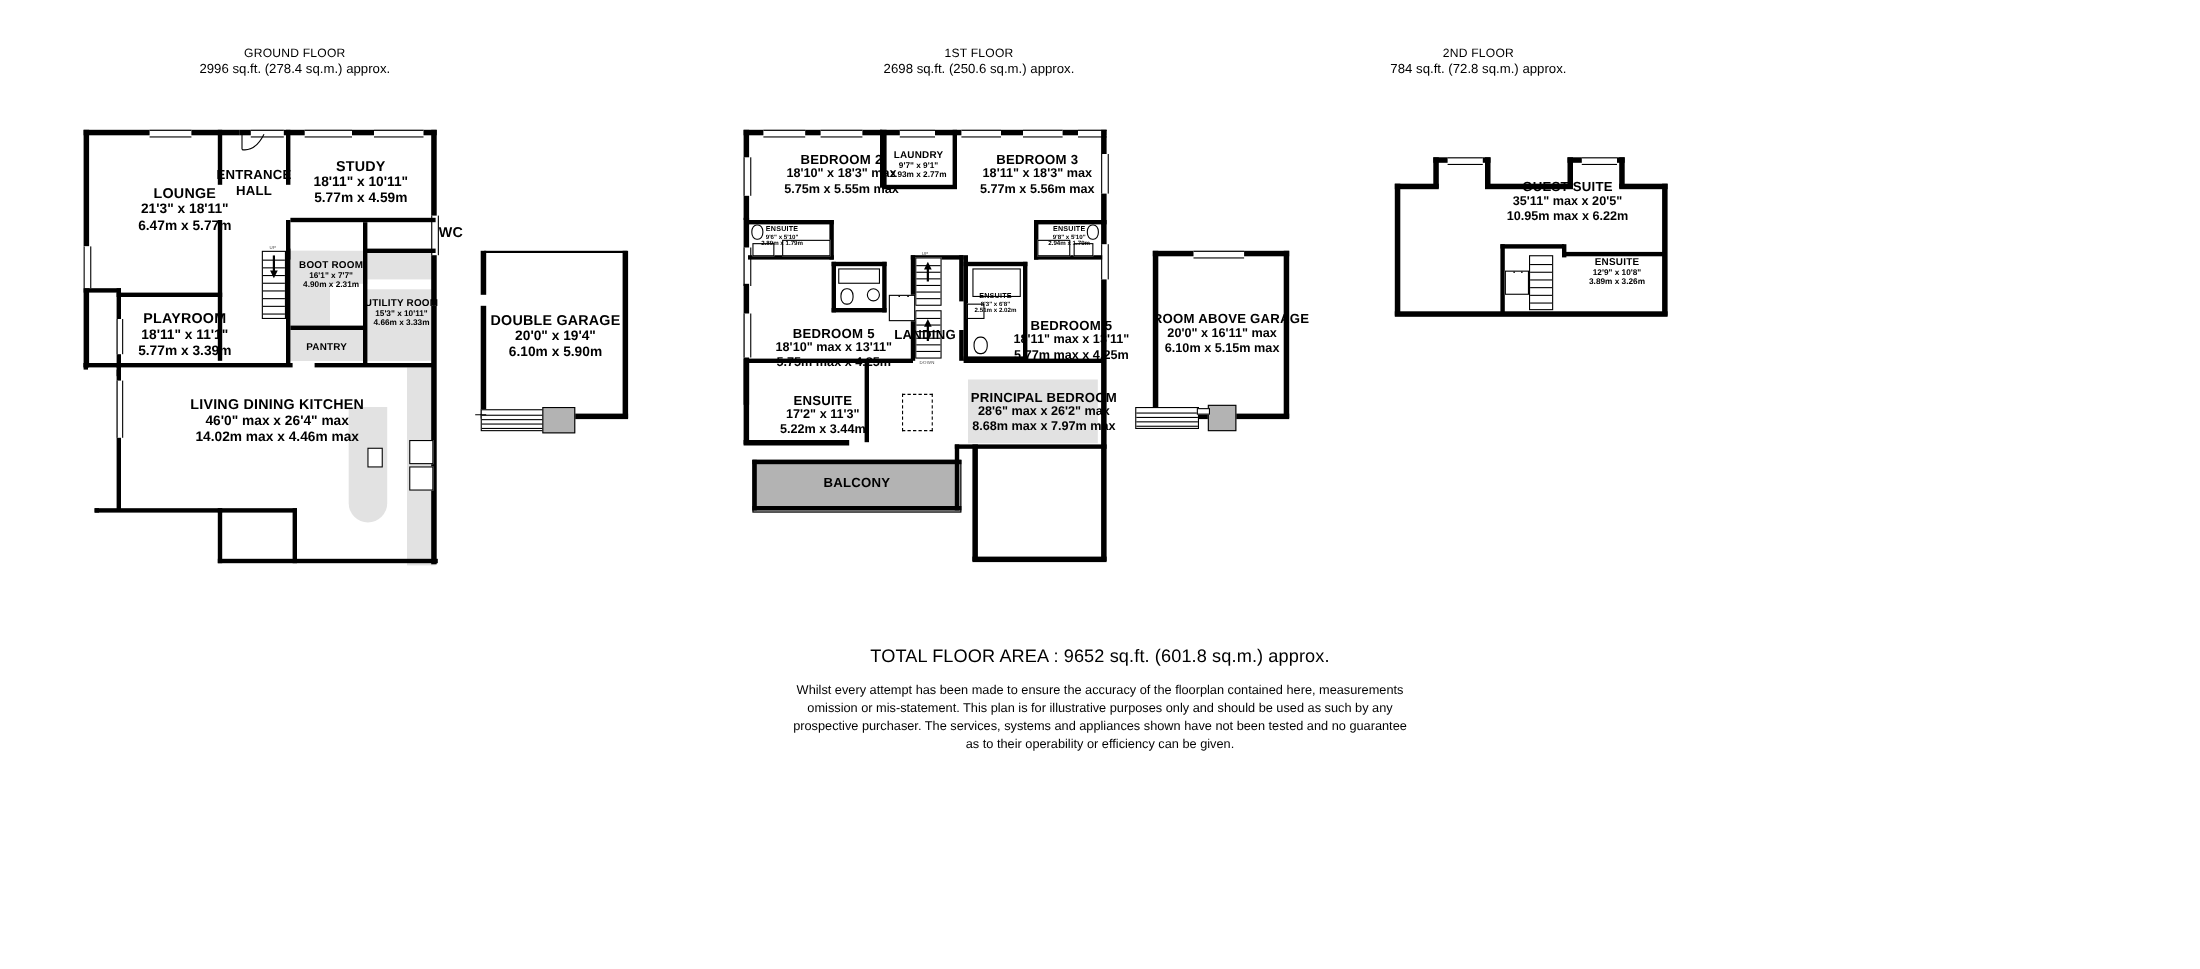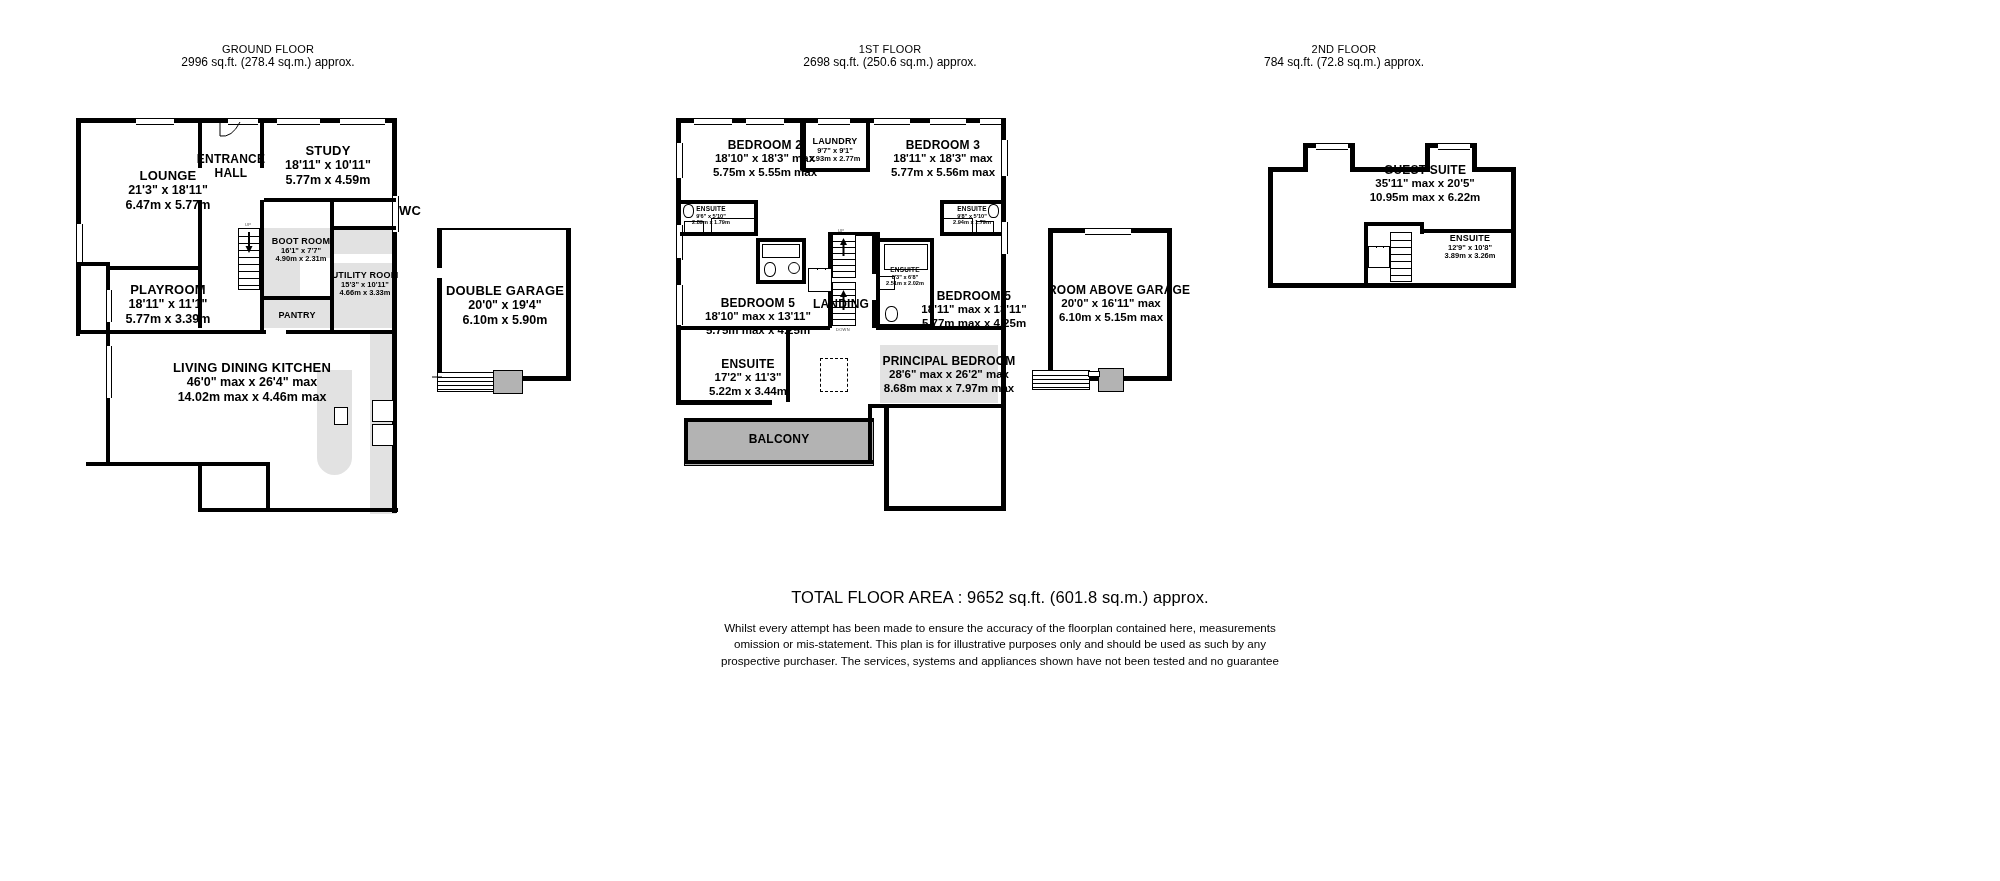--- a/index.html
+++ b/index.html
@@ -482,16 +482,17 @@
       <div class="d2">3.89m  x 3.26m</div>
     </div>
   </div>
 
   <div id="footer" style="top:588px;">
     <div id="total">TOTAL FLOOR AREA : 9652 sq.ft. (601.8 sq.m.) approx.</div>
     <div id="disc">
       <div>Whilst every attempt has been made to ensure the accuracy of the floorplan contained here, measurements</div>
       <div>omission or mis-statement. This plan is for illustrative purposes only and should be used as such by any</div>
       <div>prospective purchaser. The services, systems and appliances shown have not been tested and no guarantee</div>
+      <div>as to their operability or efficiency can be given.</div>
     </div>
   </div>
 
 </div>
 
 </body></html>

